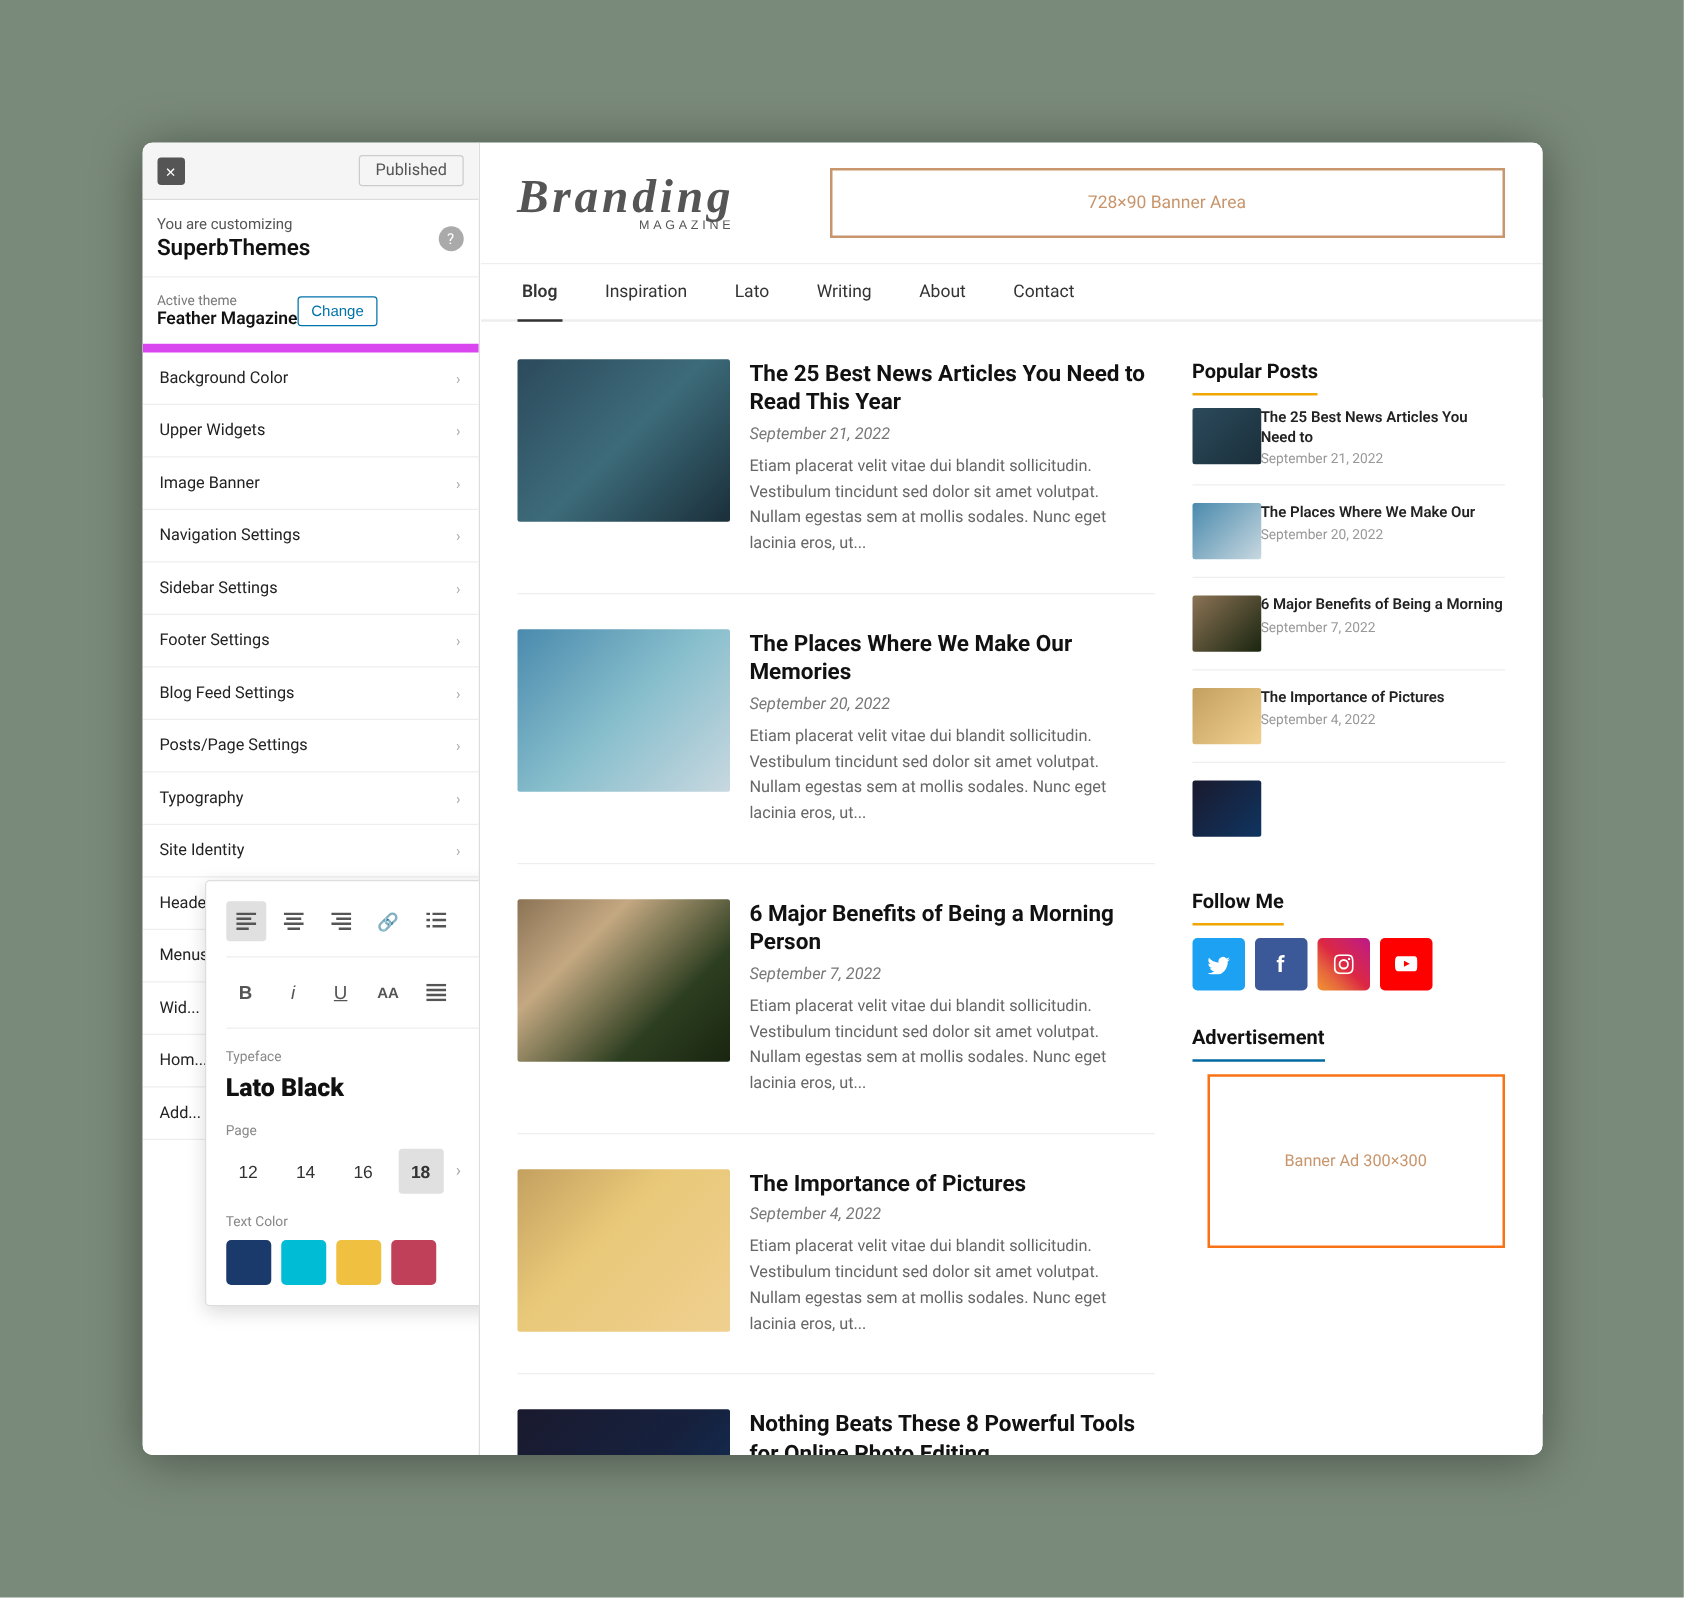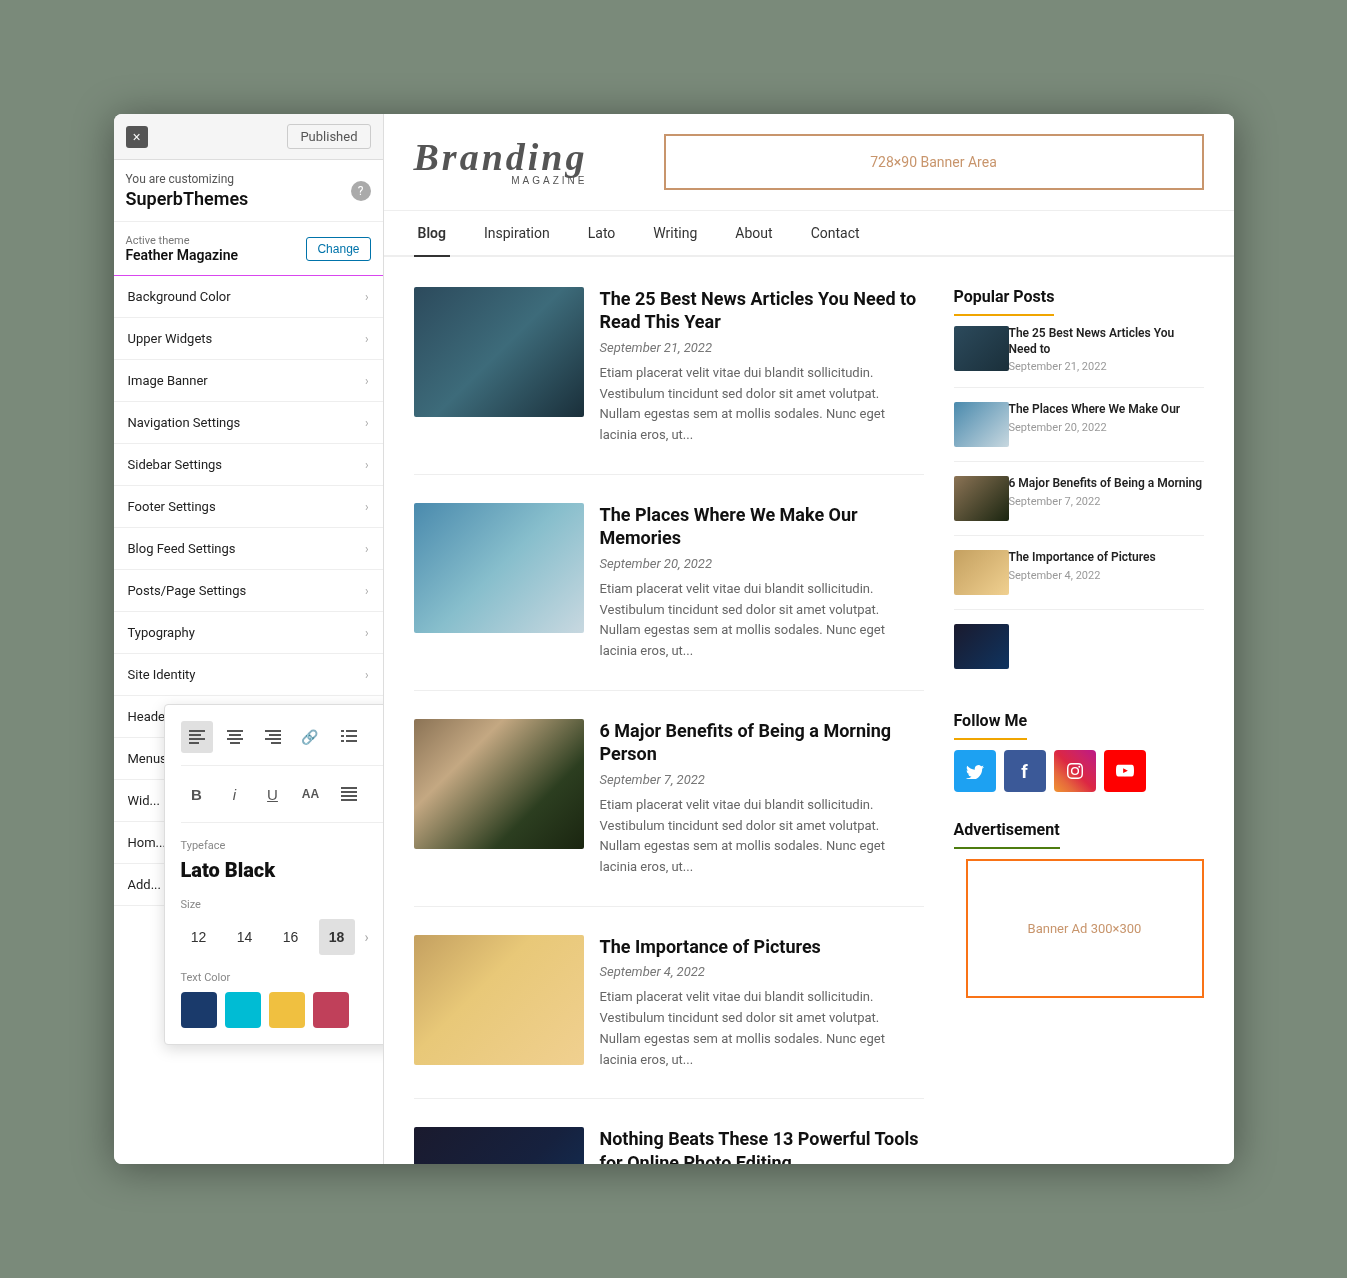--- a/index.html
+++ b/index.html
@@ -16,21 +16,21 @@
     
     .panel-close { width: 22px; height: 22px; background: #555; color: #fff; border: none; border-radius: 3px; cursor: pointer; font-size: 14px; display: flex; align-items: center; justify-content: center; }
     
     .panel-status { background: #f5f5f5; color: #555; border: 1px solid #ccc; padding: 4px 12px; font-size: 13px; border-radius: 3px; }
     
     .panel-info { padding: 12px; border-bottom: 1px solid #eee; display: flex; align-items: center; justify-content: space-between; }
     .panel-info-text { font-size: 12px; color: #555; }
     .panel-info-title { font-size: 18px; font-weight: 600; color: #111; margin-top: 2px; }
     .help-icon { width: 20px; height: 20px; border-radius: 50%; background: #aaa; color: #fff; font-size: 12px; display: flex; align-items: center; justify-content: center; cursor: pointer; }
     
-    .theme-row { padding: 12px; border-bottom: 1px solid #d946ef; display: flex; align-items: center; justify-content: space-between; }
+    .theme-row { padding: 12px; border-bottom: 7px solid #d946ef; display: flex; align-items: center; }
     .theme-label { font-size: 11px; color: #777; }
     .theme-name { font-size: 14px; font-weight: 600; color: #111; }
     .change-btn { border: 1px solid #0073aa; color: #0073aa; background: #fff; padding: 4px 10px; font-size: 12px; border-radius: 3px; cursor: pointer; }
     
     .menu-items { overflow-y: auto; flex: 1; }
     .menu-item { display: flex; align-items: center; justify-content: space-between; padding: 13px 14px; border-bottom: 1px solid #eee; cursor: pointer; font-size: 13px; color: #222; }
     .chevron { color: #aaa; font-size: 12px; }
     
     
     .typography-popup { position: absolute; top: 590px; left: 50px; width: 310px; background: #fff; border: 1px solid #ddd; border-radius: 4px; box-shadow: 0 4px 15px rgba(0,0,0,0.15); z-index: 100; padding: 16px; }
@@ -108,21 +108,21 @@
     .pp-date { font-size: 11px; color: #999; }
     
     .follow-title { font-size: 16px; font-weight: 700; color: #111; margin-bottom: 10px; padding-bottom: 8px; border-bottom: 2px solid #f0a500; display: inline-block; }
     .social-icons { display: flex; gap: 8px; margin-bottom: 24px; }
     .social-icon { width: 42px; height: 42px; border-radius: 4px; display: flex; align-items: center; justify-content: center; color: #fff; font-weight: bold; font-size: 16px; cursor: pointer; }
     .social-twitter { background: #1da1f2; }
     .social-facebook { background: #3b5998; }
     .social-instagram { background: linear-gradient(45deg, #f09433, #e6683c, #dc2743, #cc2366, #bc1888); }
     .social-youtube { background: #ff0000; }
     
-    .ad-title { font-size: 16px; font-weight: 700; color: #111; margin-bottom: 10px; padding-bottom: 8px; border-bottom: 2px solid #4d7c0f; display: inline-block; }
+    .ad-title { font-size: 16px; font-weight: 700; color: #111; margin-bottom: 10px; padding-bottom: 8px; border-bottom: 2px solid #0369a1; display: inline-block; }
     .ad-box { border: 2px solid #f97316; padding: 60px 20px; text-align: center; color: #c8956c; font-size: 13px; margin-left: 12px; }
     
     
     .panel-wrapper { position: relative; }
   </style>
 </head>
 <body>
 
 <div class="browser-window">
   <div class="customizer">
@@ -264,21 +264,21 @@
                 <rect x="0" y="4" width="16" height="2" fill="currentColor"></rect>
                 <rect x="0" y="8" width="16" height="2" fill="currentColor"></rect>
                 <rect x="0" y="12" width="16" height="2" fill="currentColor"></rect>
               </svg>
           </button>
         </div>
 
         <div class="typeface-label">Typeface</div>
         <div class="typeface-value">Lato Black</div>
 
-        <div class="size-label">Size</div>
+        <div class="size-label">Page</div>
         <div class="size-row">
           <button class="size-btn">12</button>
           <button class="size-btn">14</button>
           <button class="size-btn">16</button>
           <button class="size-btn selected">18</button>
           <span class="size-arrow">›</span>
         </div>
 
         <div class="text-color-label">Text Color</div>
         <div class="color-swatches">
@@ -345,21 +345,21 @@
             <div class="post-content">
               <div class="post-title">The Importance of Pictures</div>
               <div class="post-date">September 4, 2022</div>
               <div class="post-excerpt">Etiam placerat velit vitae dui blandit sollicitudin. Vestibulum tincidunt sed dolor sit amet volutpat. Nullam egestas sem at mollis sodales. Nunc eget lacinia eros, ut...</div>
             </div>
           </div>
 
           <div class="post-item">
             <div class="post-thumb thumb-5"></div>
             <div class="post-content">
-              <div class="post-title">Nothing Beats These 13 Powerful Tools for Online Photo Editing</div>
+              <div class="post-title">Nothing Beats These 8 Powerful Tools for Online Photo Editing</div>
 
             </div>
           </div>
 
         </div>
 
         <div class="sidebar">
 
           <div class="sidebar-section">
             <div class="sidebar-title">Popular Posts</div>

